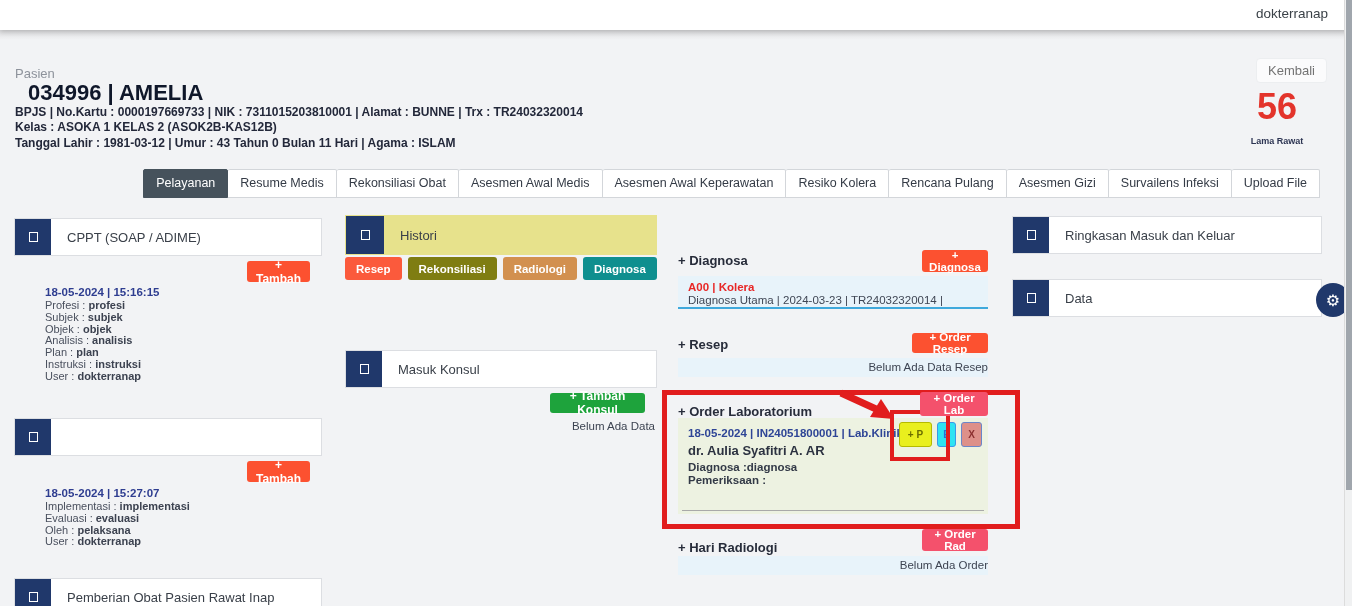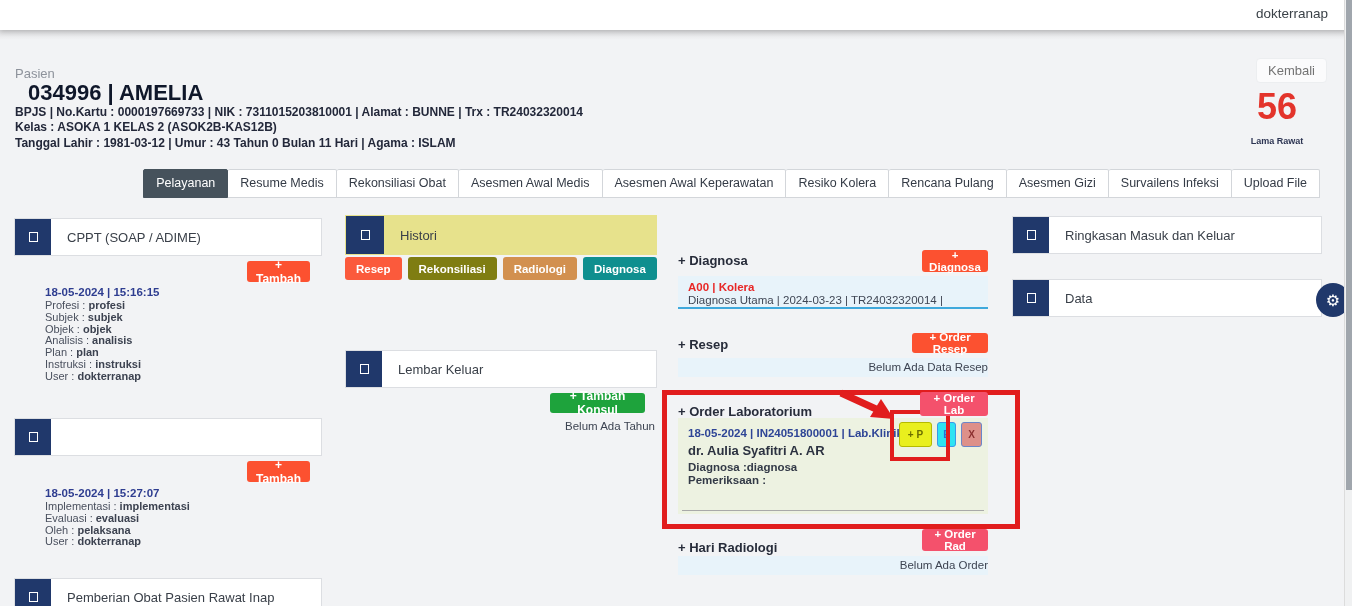--- a/index.html
+++ b/index.html
@@ -163,24 +163,24 @@
     <div class="hist-btn" style="background: rgb(251, 90, 60);">Resep</div>
     <div class="hist-btn" style="background: rgb(127, 125, 18);">Rekonsiliasi</div>
     <div class="hist-btn" style="background: rgb(210, 144, 79);">Radiologi</div>
     <div class="hist-btn" style="background: rgb(15, 143, 143);">Diagnosa</div>
   </div>
 
   <div class="card-header" style="left:345px;top:350px;width:310px;">
     <div class="cicon">
         <span class="sq"></span>
       </div>
-    <div class="ctitle">Lembar Keluar</div>
+    <div class="ctitle">Masuk Konsul</div>
   </div>
   <button class="btn btn-green" style="left:550px;top:393px;width:95px;height:20px;font-size:12px;">+ Tambah Konsul</button>
-  <div class="empty-center" style="left:345px;top:420px;width:310px;">Belum Ada Tahun</div>
+  <div class="empty-center" style="left:345px;top:420px;width:310px;">Belum Ada Data</div>
 
   <div class="o-heading" style="left:678px;top:253px;">+ Diagnosa</div>
   <button class="btn btn-orange" style="left:922px;top:250px;width:66px;height:22px;font-size:11.5px;">+ Diagnosa</button>
   <div class="blue-box" style="top:276px;height:31px;border-bottom:2px solid #3fa9dc;">
     <div style="position:absolute;left:10px;top:5px;font-size:11.5px;font-weight:bold;color:#e82727;">A00 | Kolera</div>
     <div style="position:absolute;left:10px;top:18px;font-size:11.5px;color:#3f4654;">Diagnosa Utama | 2024-03-23 | TR24032320014 |</div>
   </div>
 
   <div class="o-heading" style="left:678px;top:337px;">+ Resep</div>
   <button class="btn btn-orange" style="left:912px;top:333px;width:76px;height:20px;font-size:11.5px;">+ Order Resep</button>

